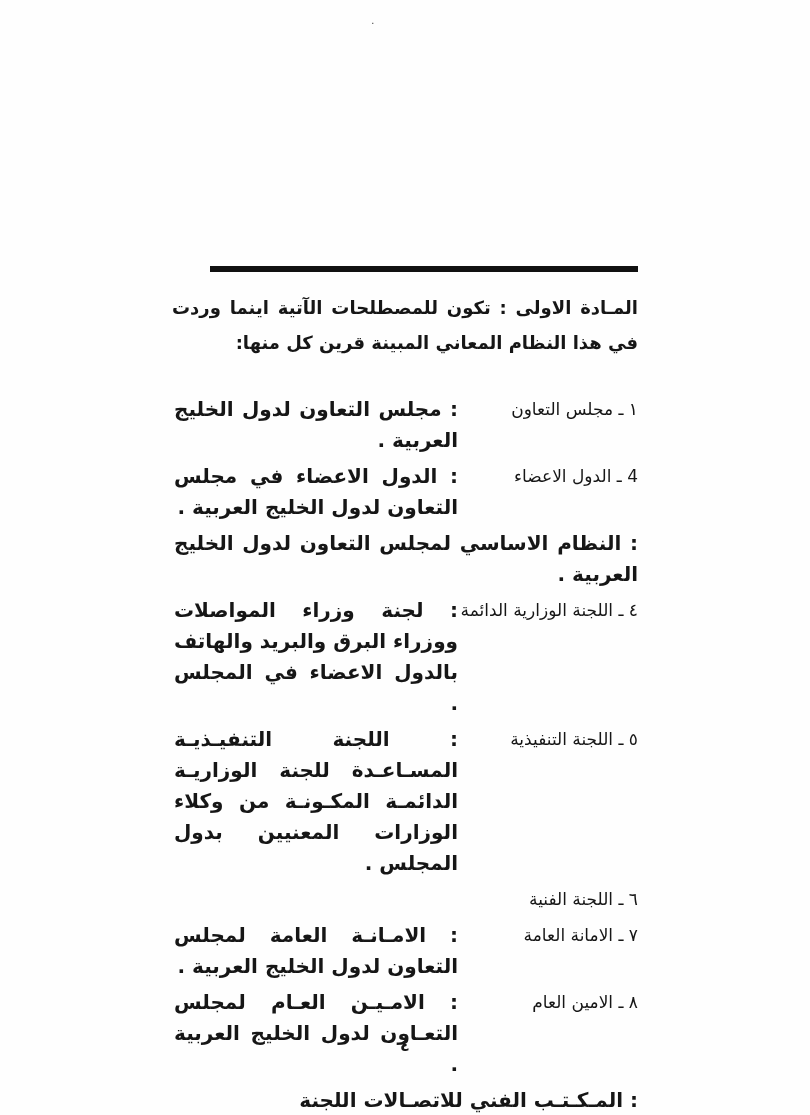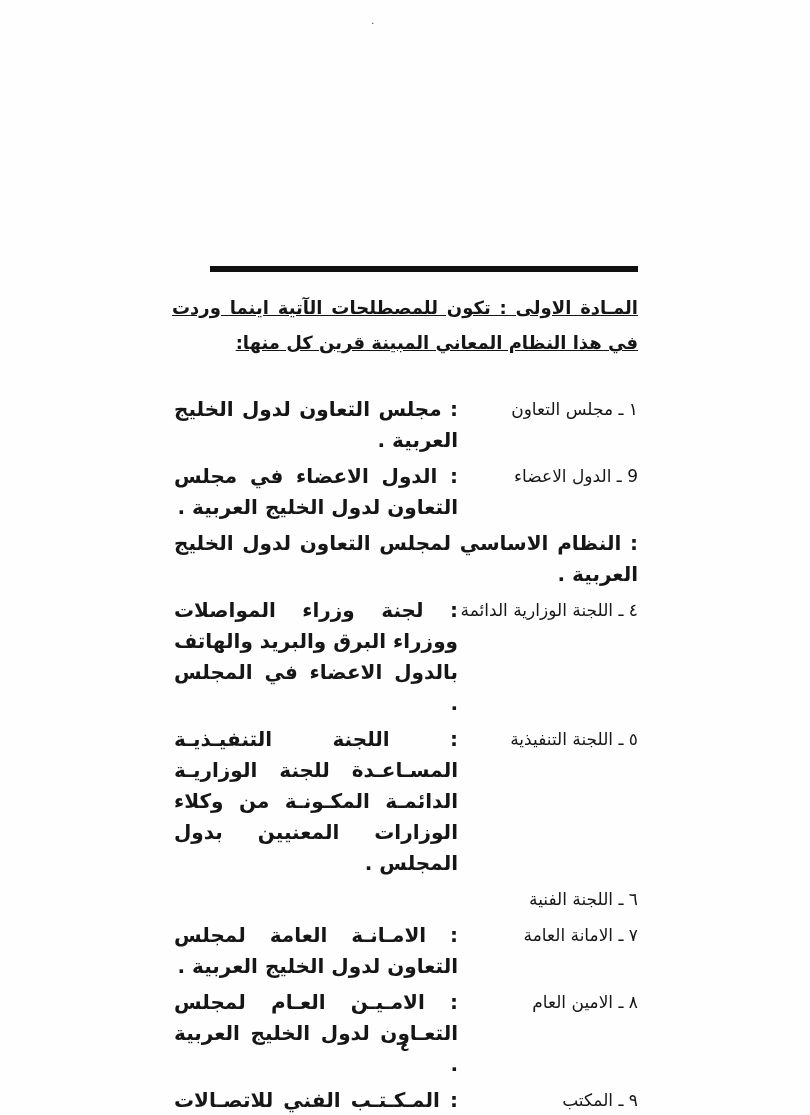--- a/index.html
+++ b/index.html
@@ -37,21 +37,20 @@
       height: 6px;
       background: #111;
       margin: 0 0 14px 0;
     }
     .heading {
       font-size: 18px;
       font-weight: bold;
       line-height: 35px;
       text-align: justify;
       letter-spacing: 0.2px;
-      text-decoration: underline;
     }
     .def-list {
       margin-top: 34px;
     }
     .row {
       display: flex;
       align-items: flex-start;
       margin-bottom: 5px;
     }
     .term {
@@ -95,21 +94,21 @@
     <p class="heading">المـادة الاولى : تكون للمصطلحات الآتية اينما وردت في هذا النظام المعاني المبينة قرين كل منها:</p>
 
     <div class="def-list">
 
       <div class="row">
         <div class="term">١ ـ مجلس التعاون</div>
         <div class="def">: مجلس التعاون لدول الخليج العربية .</div>
       </div>
 
       <div class="row">
-        <div class="term">9 ـ الدول الاعضاء</div>
+        <div class="term">4 ـ الدول الاعضاء</div>
         <div class="def">: الدول الاعضاء في مجلس التعاون لدول الخليج العربية .</div>
       </div>
 
       <div class="row">
         <div class="def">: النظام الاساسي لمجلس التعاون لدول الخليج العربية .</div>
       </div>
 
       <div class="row">
         <div class="term">٤ ـ اللجنة الوزارية الدائمة</div>
         <div class="def">: لجنة وزراء المواصلات ووزراء البرق والبريد والهاتف بالدول الاعضاء في المجلس .</div>
@@ -128,21 +127,20 @@
         <div class="term">٧ ـ الامانة العامة</div>
         <div class="def">: الامـانـة العامة لمجلس التعاون لدول الخليج العربية .</div>
       </div>
 
       <div class="row">
         <div class="term">٨ ـ الامين العام</div>
         <div class="def">: الامـيـن العـام لمجلس التعـاون لدول الخليج العربية .</div>
       </div>
 
       <div class="row">
-        <div class="term">٩ ـ المكتب</div>
         <div class="def">: المـكـتـب الفني للاتصـالات اللجنة</div>
       </div>
 
     </div>
   </div>
 
   <div class="page-number">٤</div>
 
 </div>
 

